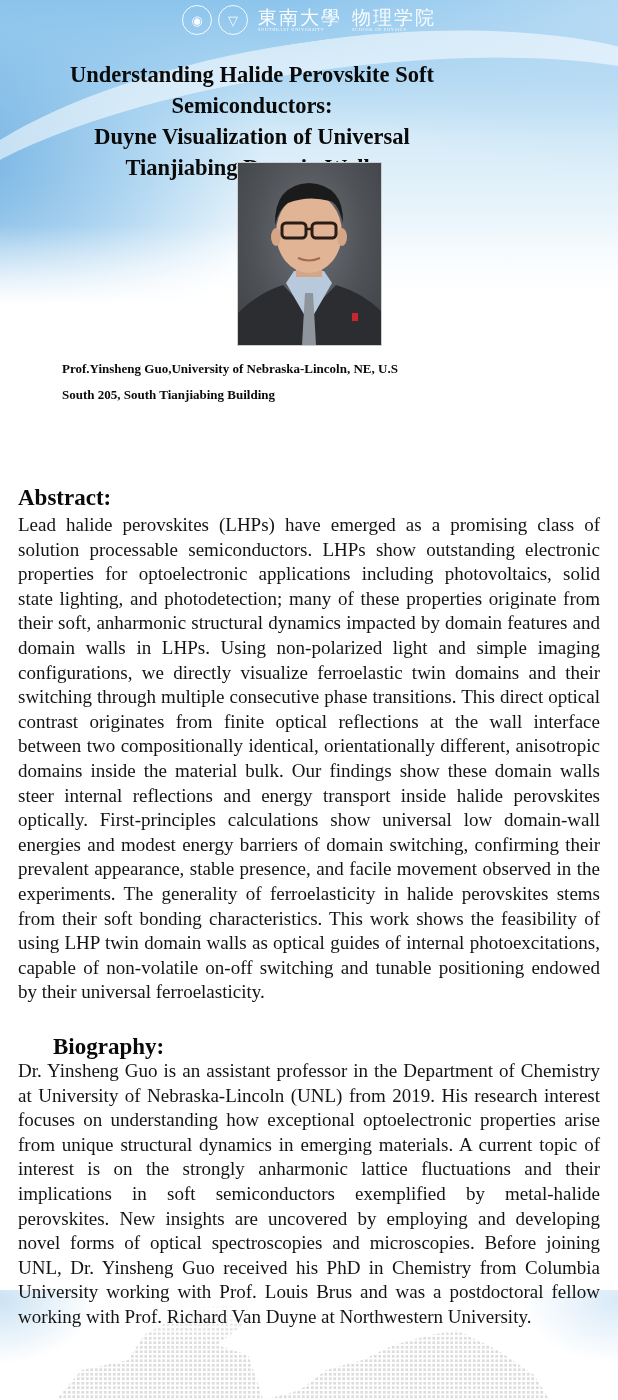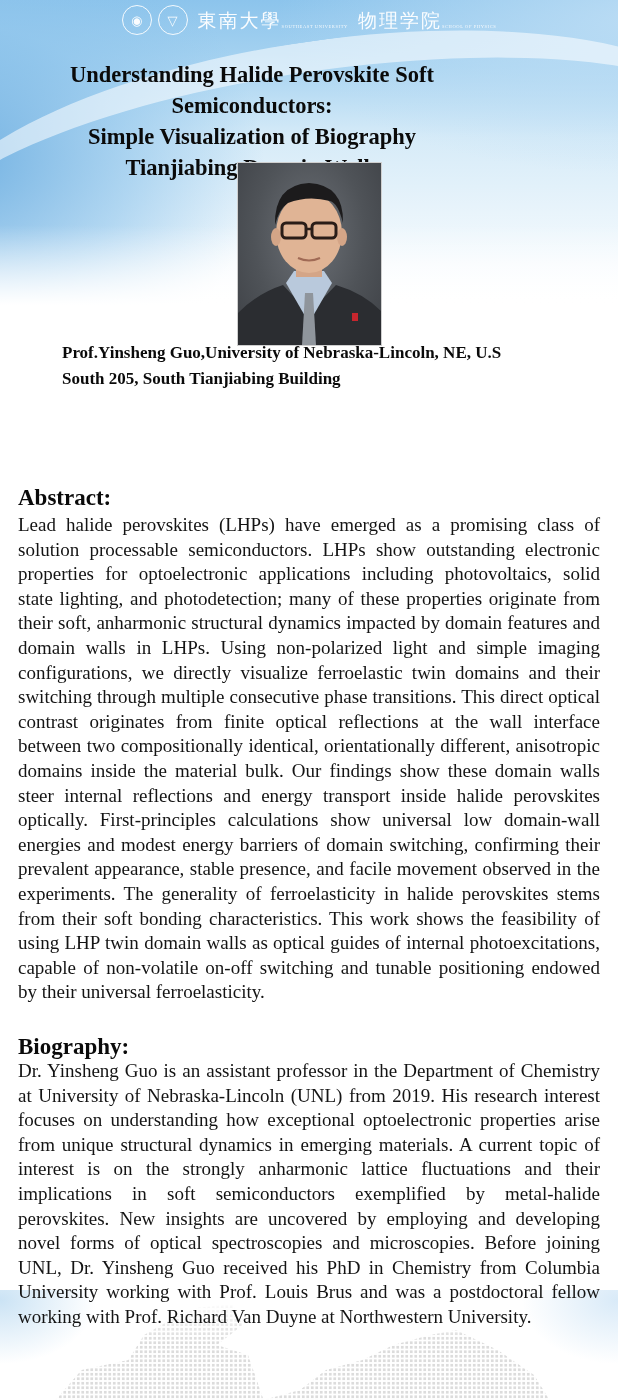--- a/index.html
+++ b/index.html
@@ -47,21 +47,21 @@
       display: flex; justify-content: center; align-items: center; gap: 6px;
     }
     .seal {
       width: 28px; height: 28px; border-radius: 50%;
       border: 1.5px solid rgba(255,255,255,0.9);
       display: flex; align-items: center; justify-content: center;
       color: rgba(255,255,255,0.95); font-size: 13px; line-height: 1;
       font-family: "DejaVu Sans", sans-serif;
     }
     .logo-text {
-      display: flex; flex-direction: row; align-items: flex-end; margin-left: 4px;
+      display: flex; flex-direction: column; align-items: flex-start; margin-left: 4px;
     }
     .logo-cn {
       color: rgba(255,255,255,0.95); font-size: 19px; letter-spacing: 2px; line-height: 20px;
       font-family: "DejaVu Serif", serif;
     }
     .logo-en {
       color: rgba(255,255,255,0.9); font-size: 4.5px; letter-spacing: 0.6px; line-height: 6px;
       font-family: "Liberation Serif", serif;
     }
     .content { position: absolute; left: 0; top: 0; width: 618px; }
@@ -69,22 +69,22 @@
       position: absolute; top: 59px; left: 0; width: 504px; text-align: center;
       font-weight: bold; font-size: 22.5px; line-height: 31px; color: #0a0a0a;
     }
     .photo {
       position: absolute; left: 237px; top: 162px; width: 143px; height: 182px;
       border: 1px solid #cfcfcf; overflow: hidden;
       background: radial-gradient(ellipse at 50% 40%, #6d7177 0%, #4f5358 55%, #3d4045 100%);
     }
     .photo svg { display: block; }
     .info {
-      position: absolute; left: 62px; top: 340px; width: 540px;
-      font-weight: bold; font-size: 17px; line-height: 25.5px; color: #0a0a0a;
+      position: absolute; left: 62px; top: 356px; width: 540px;
+      font-weight: bold; font-size: 13px; line-height: 25.5px; color: #0a0a0a;
     }
     .info div { white-space: nowrap; }
     .section-heading {
       position: absolute; left: 18px; font-weight: bold; font-size: 23px; line-height: 26px; color: #0a0a0a;
     }
     .para {
       position: absolute; left: 18px; width: 582px;
       font-size: 19px; line-height: 24.6px; text-align: justify; color: #141414;
     }
   </style>
@@ -104,21 +104,21 @@
   </div>
   <div class="logo-text">
     <span class="logo-cn">物理学院</span>
     <span class="logo-en">SCHOOL OF PHYSICS</span>
   </div>
 </div>
 
 <div class="content">
   <div class="title">
     <div>Understanding Halide Perovskite Soft Semiconductors:</div>
-    <div>Simple Visualization of Biography</div>
+    <div>Duyne Visualization of Universal</div>
     <div>Tianjiabing Domain Walls</div>
   </div>
 
   <div class="photo" title="Portrait of Prof. Yinsheng Guo">
     <svg width="143" height="182" viewBox="0 0 143 182">
 
       <path d="M0 182 L0 150 Q20 130 45 122 L71 150 L98 122 Q125 130 143 148 L143 182 Z" fill="#2b2d31"></path>
 
       <path d="M48 120 L71 160 L94 120 L86 108 L56 108 Z" fill="#b9c9dc"></path>
 
@@ -144,15 +144,15 @@
   </div>
 
   <div class="info">
     <div>Prof.Yinsheng Guo,University of Nebraska-Lincoln, NE, U.S</div>
     <div>South 205, South Tianjiabing Building</div>
   </div>
 
   <div class="section-heading" style="top:485px;font-family:Liberation Serif, serif;">Abstract:</div>
   <div class="para" style="top:513px;">Lead halide perovskites (LHPs) have emerged as a promising class of solution processable semiconductors. LHPs show outstanding electronic properties for optoelectronic applications including photovoltaics, solid state lighting, and photodetection; many of these properties originate from their soft, anharmonic structural dynamics impacted by domain features and domain walls in LHPs. Using non-polarized light and simple imaging configurations, we directly visualize ferroelastic twin domains and their switching through multiple consecutive phase transitions. This direct optical contrast originates from finite optical reflections at the wall interface between two compositionally identical, orientationally different, anisotropic domains inside the material bulk. Our findings show these domain walls steer internal reflections and energy transport inside halide perovskites optically. First-principles calculations show universal low domain-wall energies and modest energy barriers of domain switching, confirming their prevalent appearance, stable presence, and facile movement observed in the experiments. The generality of ferroelasticity in halide perovskites stems from their soft bonding characteristics. This work shows the feasibility of using LHP twin domain walls as optical guides of internal photoexcitations, capable of non-volatile on-off switching and tunable positioning endowed by their universal ferroelasticity.</div>
 
-  <div class="section-heading" style="top:1034px;">Biography:</div>
+  <div class="section-heading" style="top:1034px;margin-left:35px;">Biography:</div>
   <div class="para" style="top:1059px;">Dr. Yinsheng Guo is an assistant professor in the Department of Chemistry at University of Nebraska-Lincoln (UNL) from 2019. His research interest focuses on understanding how exceptional optoelectronic properties arise from unique structural dynamics in emerging materials. A current topic of interest is on the strongly anharmonic lattice fluctuations and their implications in soft semiconductors exemplified by metal-halide perovskites. New insights are uncovered by employing and developing novel forms of optical spectroscopies and microscopies. Before joining UNL, Dr. Yinsheng Guo received his PhD in Chemistry from Columbia University working with Prof. Louis Brus and was a postdoctoral fellow working with Prof. Richard Van Duyne at Northwestern University.</div>
 </div>
 
 </body></html>

